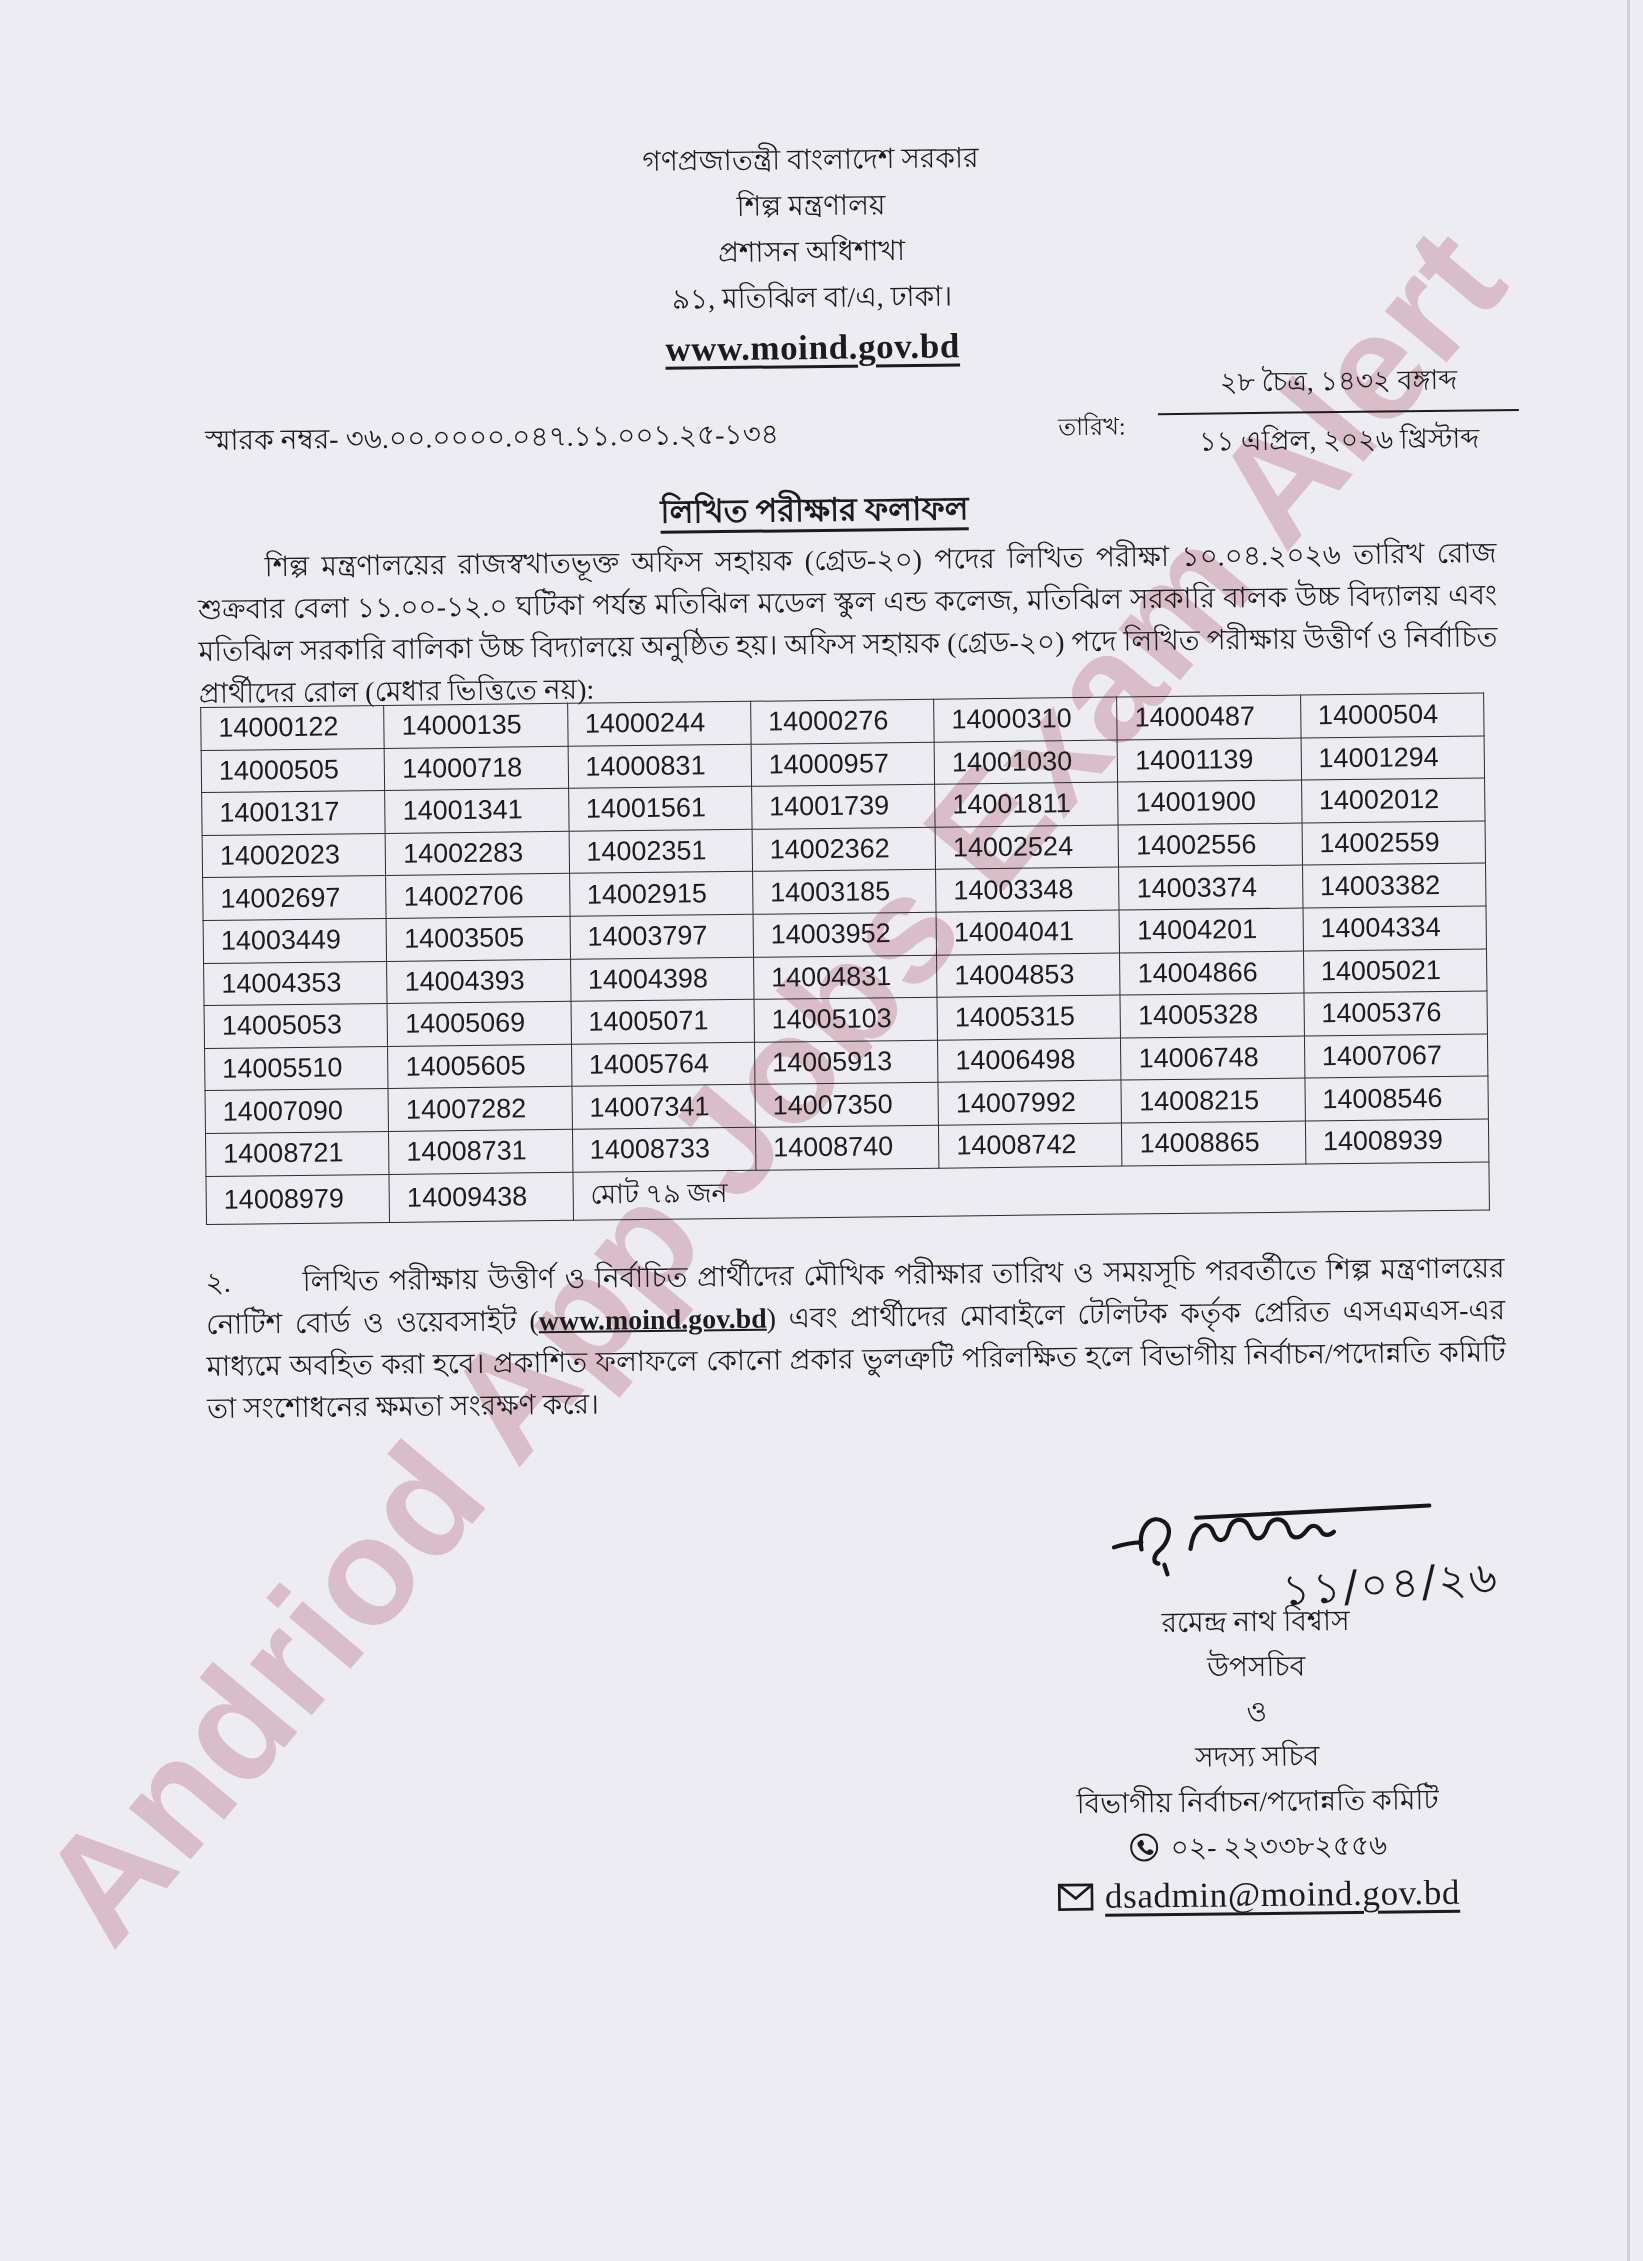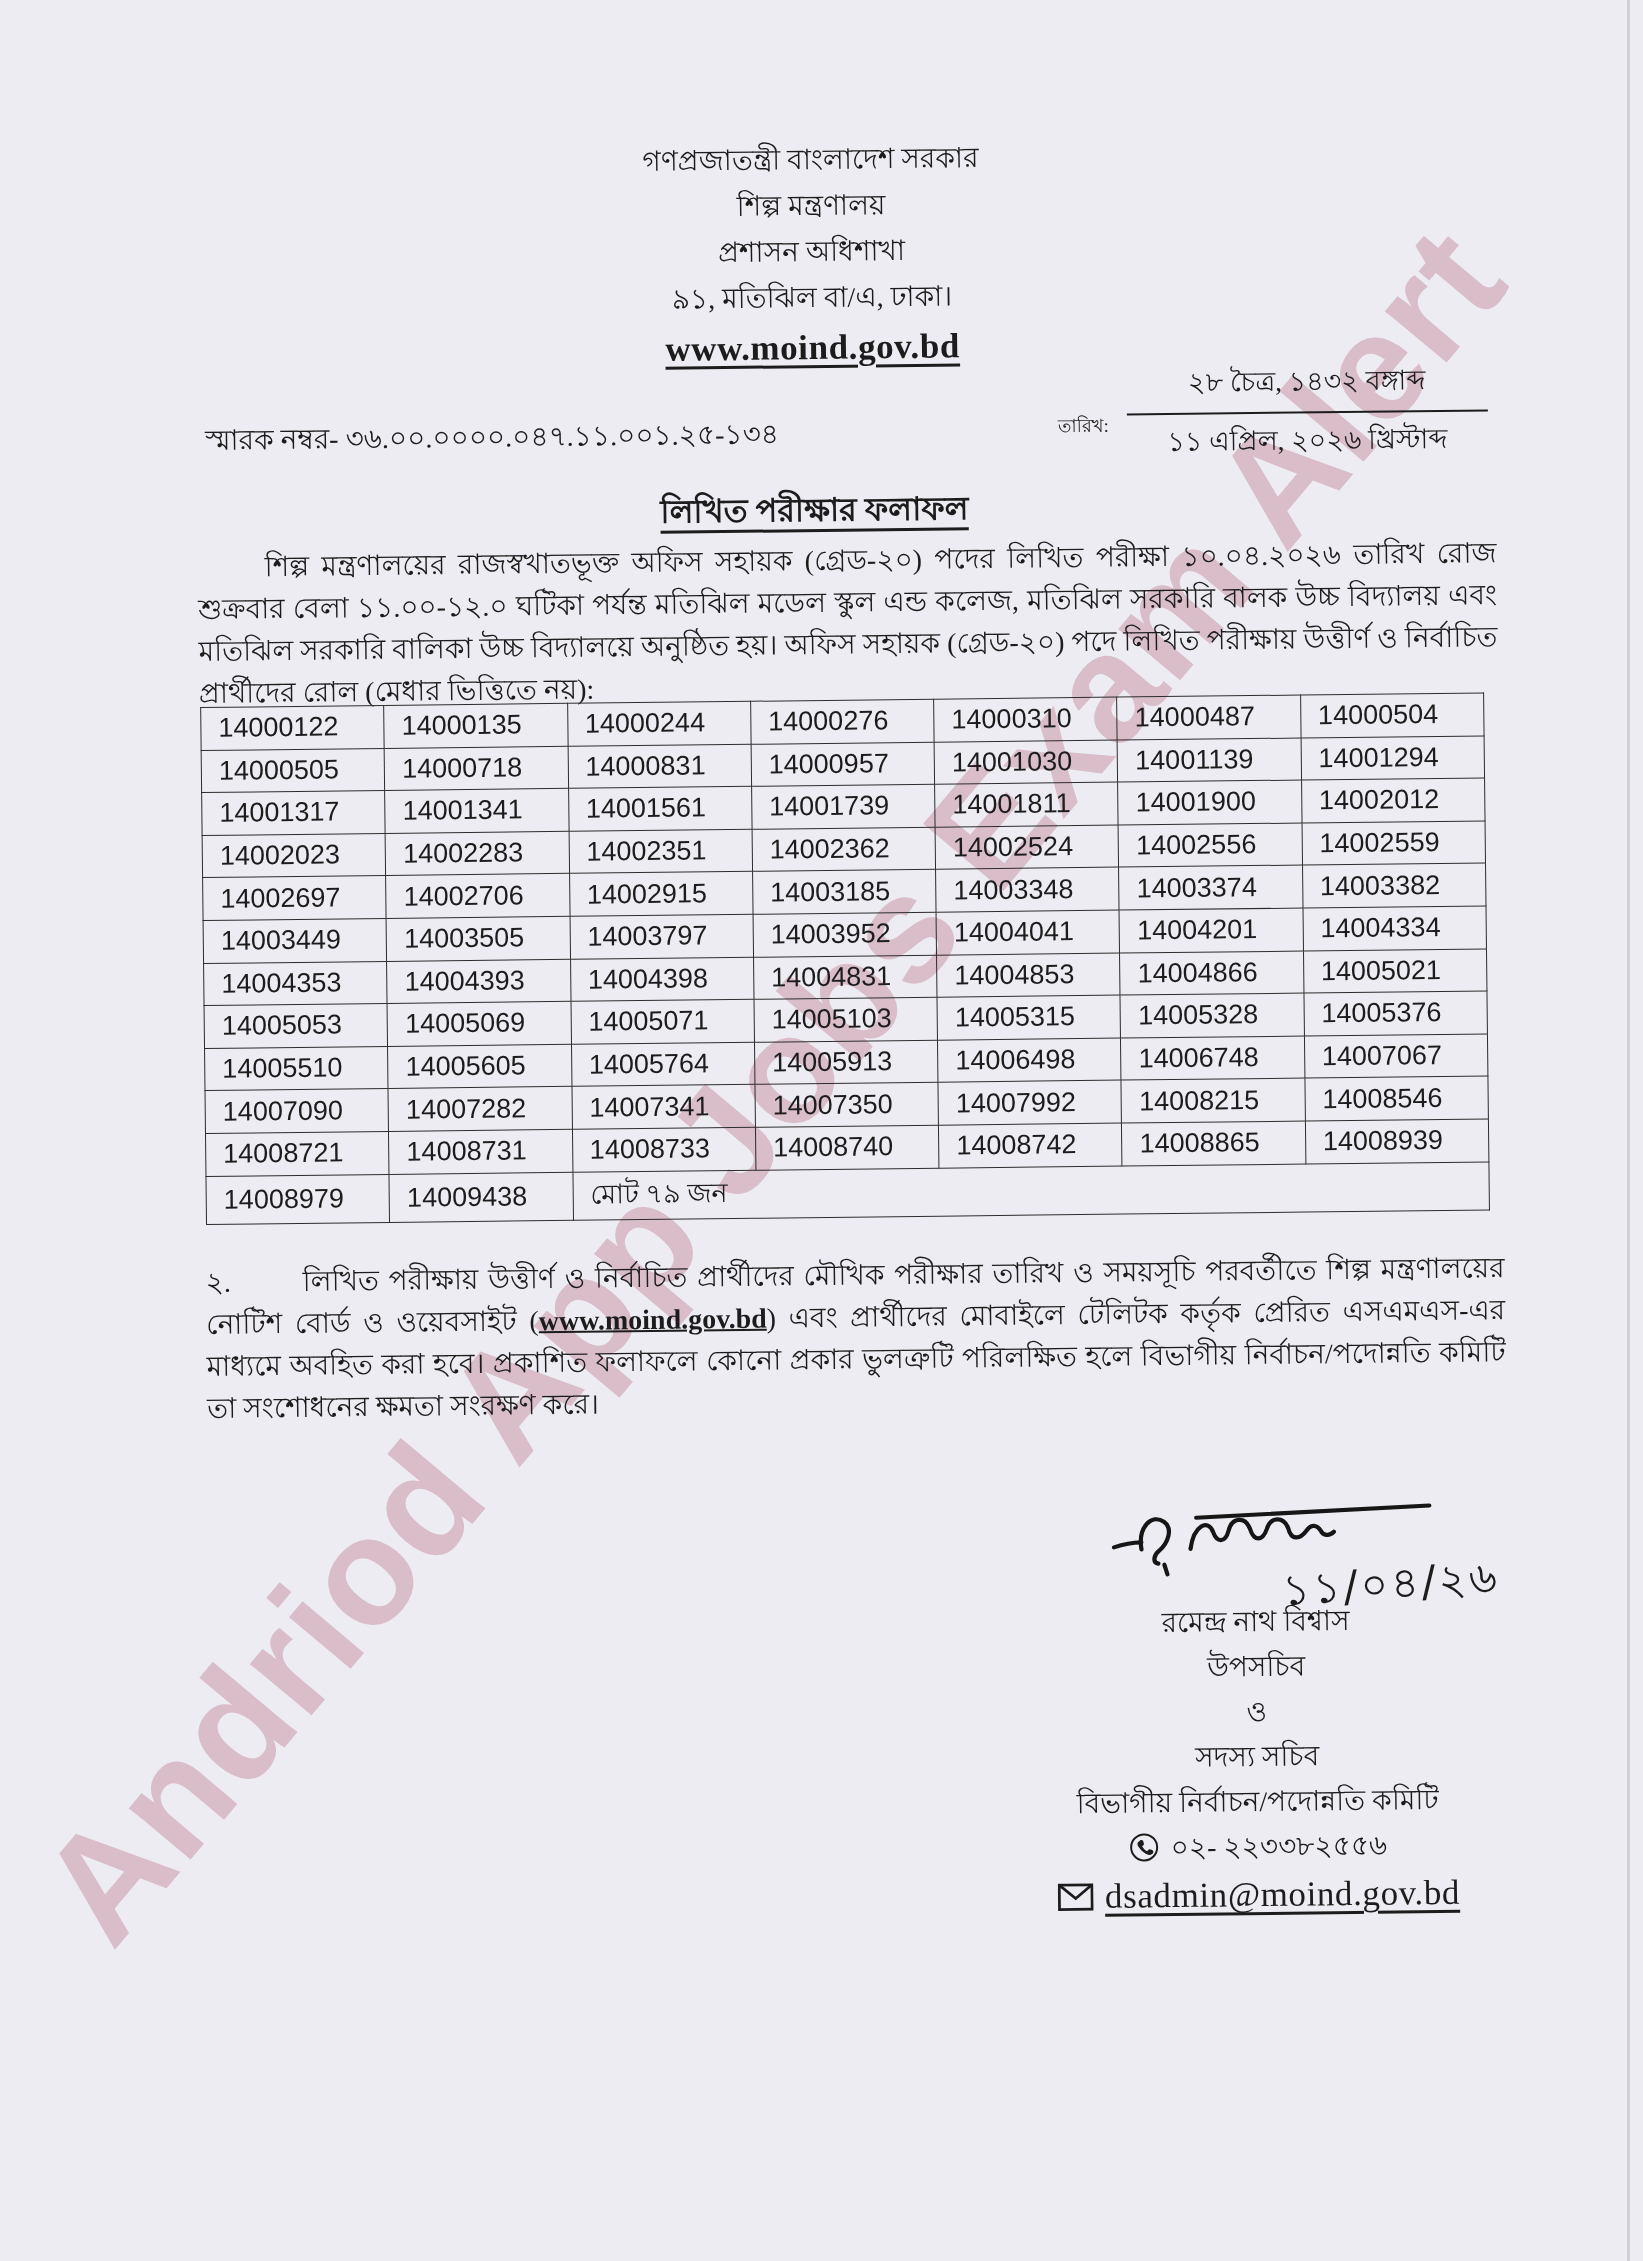--- a/index.html
+++ b/index.html
@@ -30,21 +30,21 @@
     font-size:28px;line-height:46px;
   }
   .letterhead .website{
     font-size:35px;font-weight:bold;
     text-decoration:underline;text-decoration-thickness:2.6px;text-underline-offset:6.4px;
     margin-top:3.9px;letter-spacing:0.6px;
   }
   
   .memo-line{position:absolute;left:213px;top:412px;font-size:28px;}
   .date-block{position:absolute;left:1066px;top:366px;display:flex;align-items:center;}
-  .date-label{font-size:18px;margin-right:18px;padding-top:26px;}
+  .date-label{font-size:24px;margin-right:33px;padding-top:26px;}
   .date-stack{display:flex;flex-direction:column;align-items:center;width:361px;}
   .date-top{font-size:27px;padding:0 19.3px 6.4px 19.3px;border-bottom:2.6px solid #1c1c1c;width:100%;text-align:center;box-sizing:border-box;}
   .date-bottom{font-size:27px;padding-top:5.2px;}
   
   .doc-title{
     position:absolute;top:485px;left:0;width:100%;text-align:center;
     font-size:32px;font-weight:bold;
     text-decoration:underline;text-decoration-thickness:2.6px;text-underline-offset:7.7px;
   }
   

